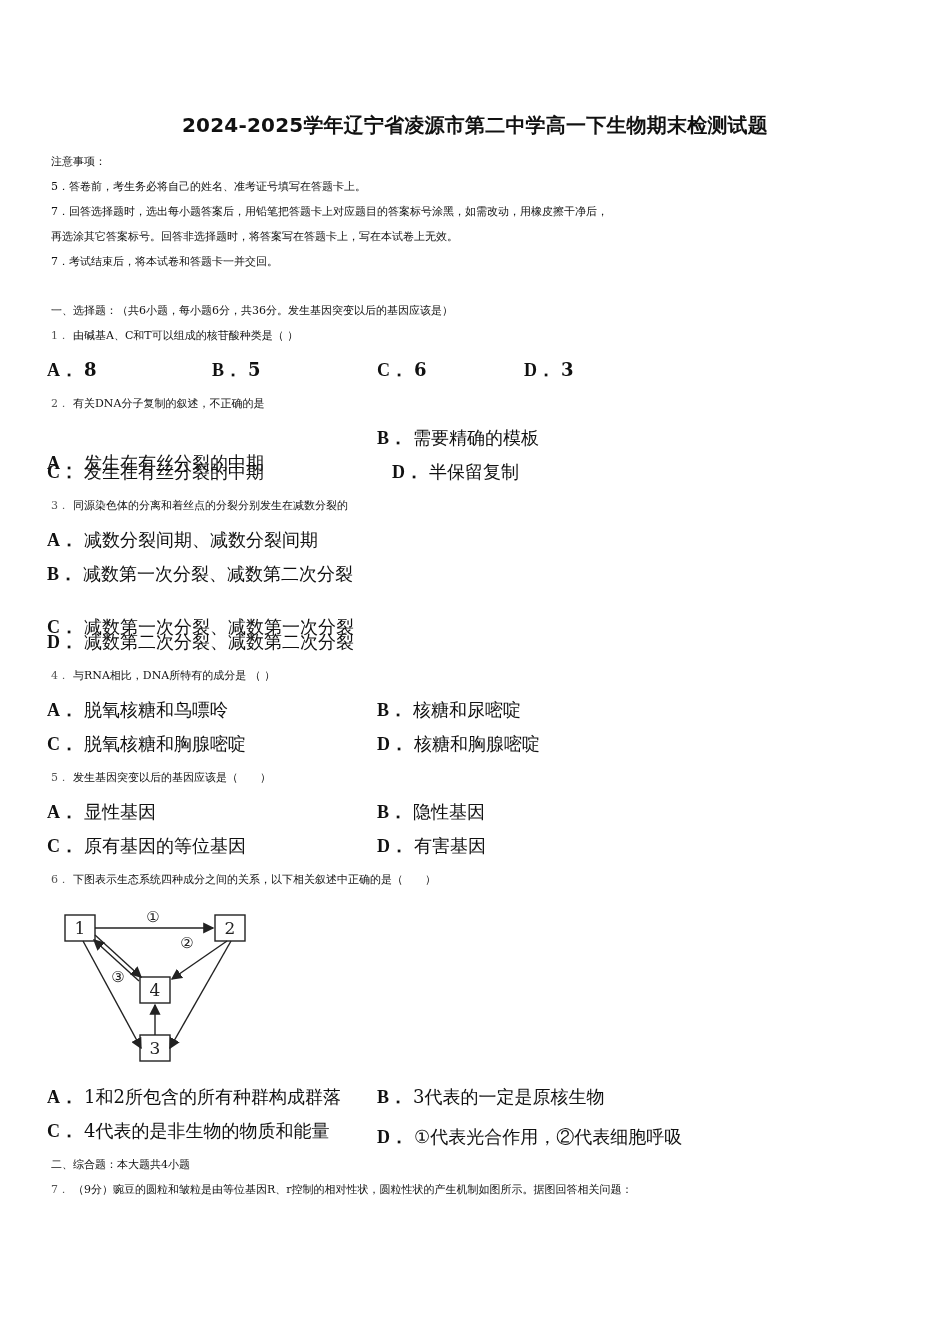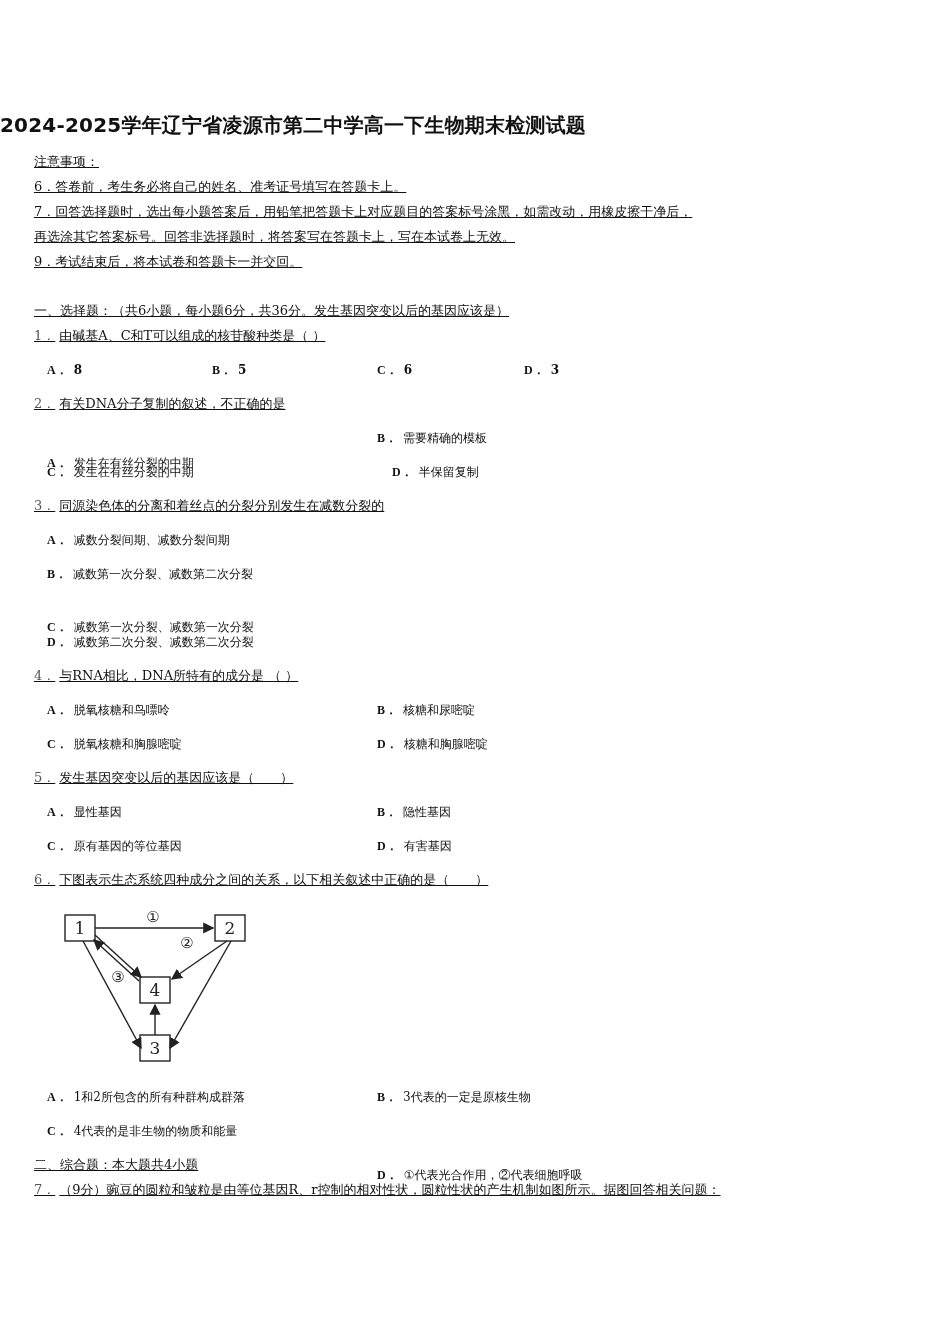--- a/index.html
+++ b/index.html
@@ -1,35 +1,35 @@
 <!DOCTYPE html>
 <html><head>
 <meta charset="utf-8">
 <style>
   html, body { margin: 0; padding: 0; background: #ffffff; }
   body { width: 950px; height: 1344px; position: relative; overflow: hidden;
          font-family: "DejaVu Serif", "Liberation Serif", serif; color: #111; }
-  .title { position: absolute; left: 0; width: 752px; top: 112px; text-align: left;
+  .title { position: absolute; left: 16px; width: 752px; top: 112px; text-align: right;
            font-family: "DejaVu Sans", "Liberation Sans", sans-serif; font-weight: bold; font-size: 20px; letter-spacing: 0.2px; }
-  .line { position: absolute; left: 34px; font-size: 13px; white-space: nowrap; line-height: 20px; text-decoration: underline; }
-  .opt { position: absolute; font-size: 12px; white-space: nowrap; line-height: 20px; }
+  .line { position: absolute; left: 51px; font-size: 11px; white-space: nowrap; line-height: 20px; }
+  .opt { position: absolute; font-size: 18px; white-space: nowrap; line-height: 20px; }
   .opt b.lbl { font-family: "Liberation Serif", serif; font-weight: bold; margin-right: 6px; }
   .qnum { color: #555; margin-right: 4px; }
   .diagram { position: absolute; left: 55px; top: 900px; width: 210px; height: 170px; }
 </style>
 </head>
 <body>
 
 <div class="title">2024-2025学年辽宁省凌源市第二中学高一下生物期末检测试题</div>
 
 <div class="line" style="top:152px">注意事项：</div>
-<div class="line" style="top:177px">6．答卷前，考生务必将自己的姓名、准考证号填写在答题卡上。</div>
+<div class="line" style="top:177px">5．答卷前，考生务必将自己的姓名、准考证号填写在答题卡上。</div>
 <div class="line" style="top:202px">7．回答选择题时，选出每小题答案后，用铅笔把答题卡上对应题目的答案标号涂黑，如需改动，用橡皮擦干净后，</div>
 <div class="line" style="top:227px">再选涂其它答案标号。回答非选择题时，将答案写在答题卡上，写在本试卷上无效。</div>
-<div class="line" style="top:252px">9．考试结束后，将本试卷和答题卡一并交回。</div>
+<div class="line" style="top:252px">7．考试结束后，将本试卷和答题卡一并交回。</div>
 
 <div class="line" style="top:301px">一、选择题：（共6小题，每小题6分，共36分。发生基因突变以后的基因应该是）</div>
 
 <div class="line" style="top:326px">
   <span class="qnum">1．</span><span>由碱基A、C和T可以组成的核苷酸种类是（ ）</span>
 </div>
 <div class="opt" style="left:47px;top:360px"><b class="lbl">A．</b><b>8</b></div>
 <div class="opt" style="left:212px;top:360px"><b class="lbl">B．</b><b>5</b></div>
 <div class="opt" style="left:377px;top:360px"><b class="lbl">C．</b><b>6</b></div>
 <div class="opt" style="left:524px;top:360px"><b class="lbl">D．</b><b>3</b></div>
@@ -101,18 +101,18 @@
       <text x="98" y="22">①</text>
       <text x="132" y="48">②</text>
       <text x="63" y="82">③</text>
     </g>
   </svg>
 </div>
 
 <div class="opt" style="left:47px;top:1087px"><b class="lbl">A．</b><span>1和2所包含的所有种群构成群落</span></div>
 <div class="opt" style="left:377px;top:1087px"><b class="lbl">B．</b><span>3代表的一定是原核生物</span></div>
 <div class="opt" style="left:47px;top:1121px"><b class="lbl">C．</b><span>4代表的是非生物的物质和能量</span></div>
-<div class="opt" style="left:377px;top:1165px"><b class="lbl">D．</b><span>①代表光合作用，②代表细胞呼吸</span></div>
+<div class="opt" style="left:377px;top:1127px"><b class="lbl">D．</b><span>①代表光合作用，②代表细胞呼吸</span></div>
 
 <div class="line" style="top:1155px">二、综合题：本大题共4小题</div>
 <div class="line" style="top:1180px">
   <span class="qnum">7．</span><span>（9分）豌豆的圆粒和皱粒是由等位基因R、r控制的相对性状，圆粒性状的产生机制如图所示。据图回答相关问题：</span>
 </div>
 
 </body></html>

